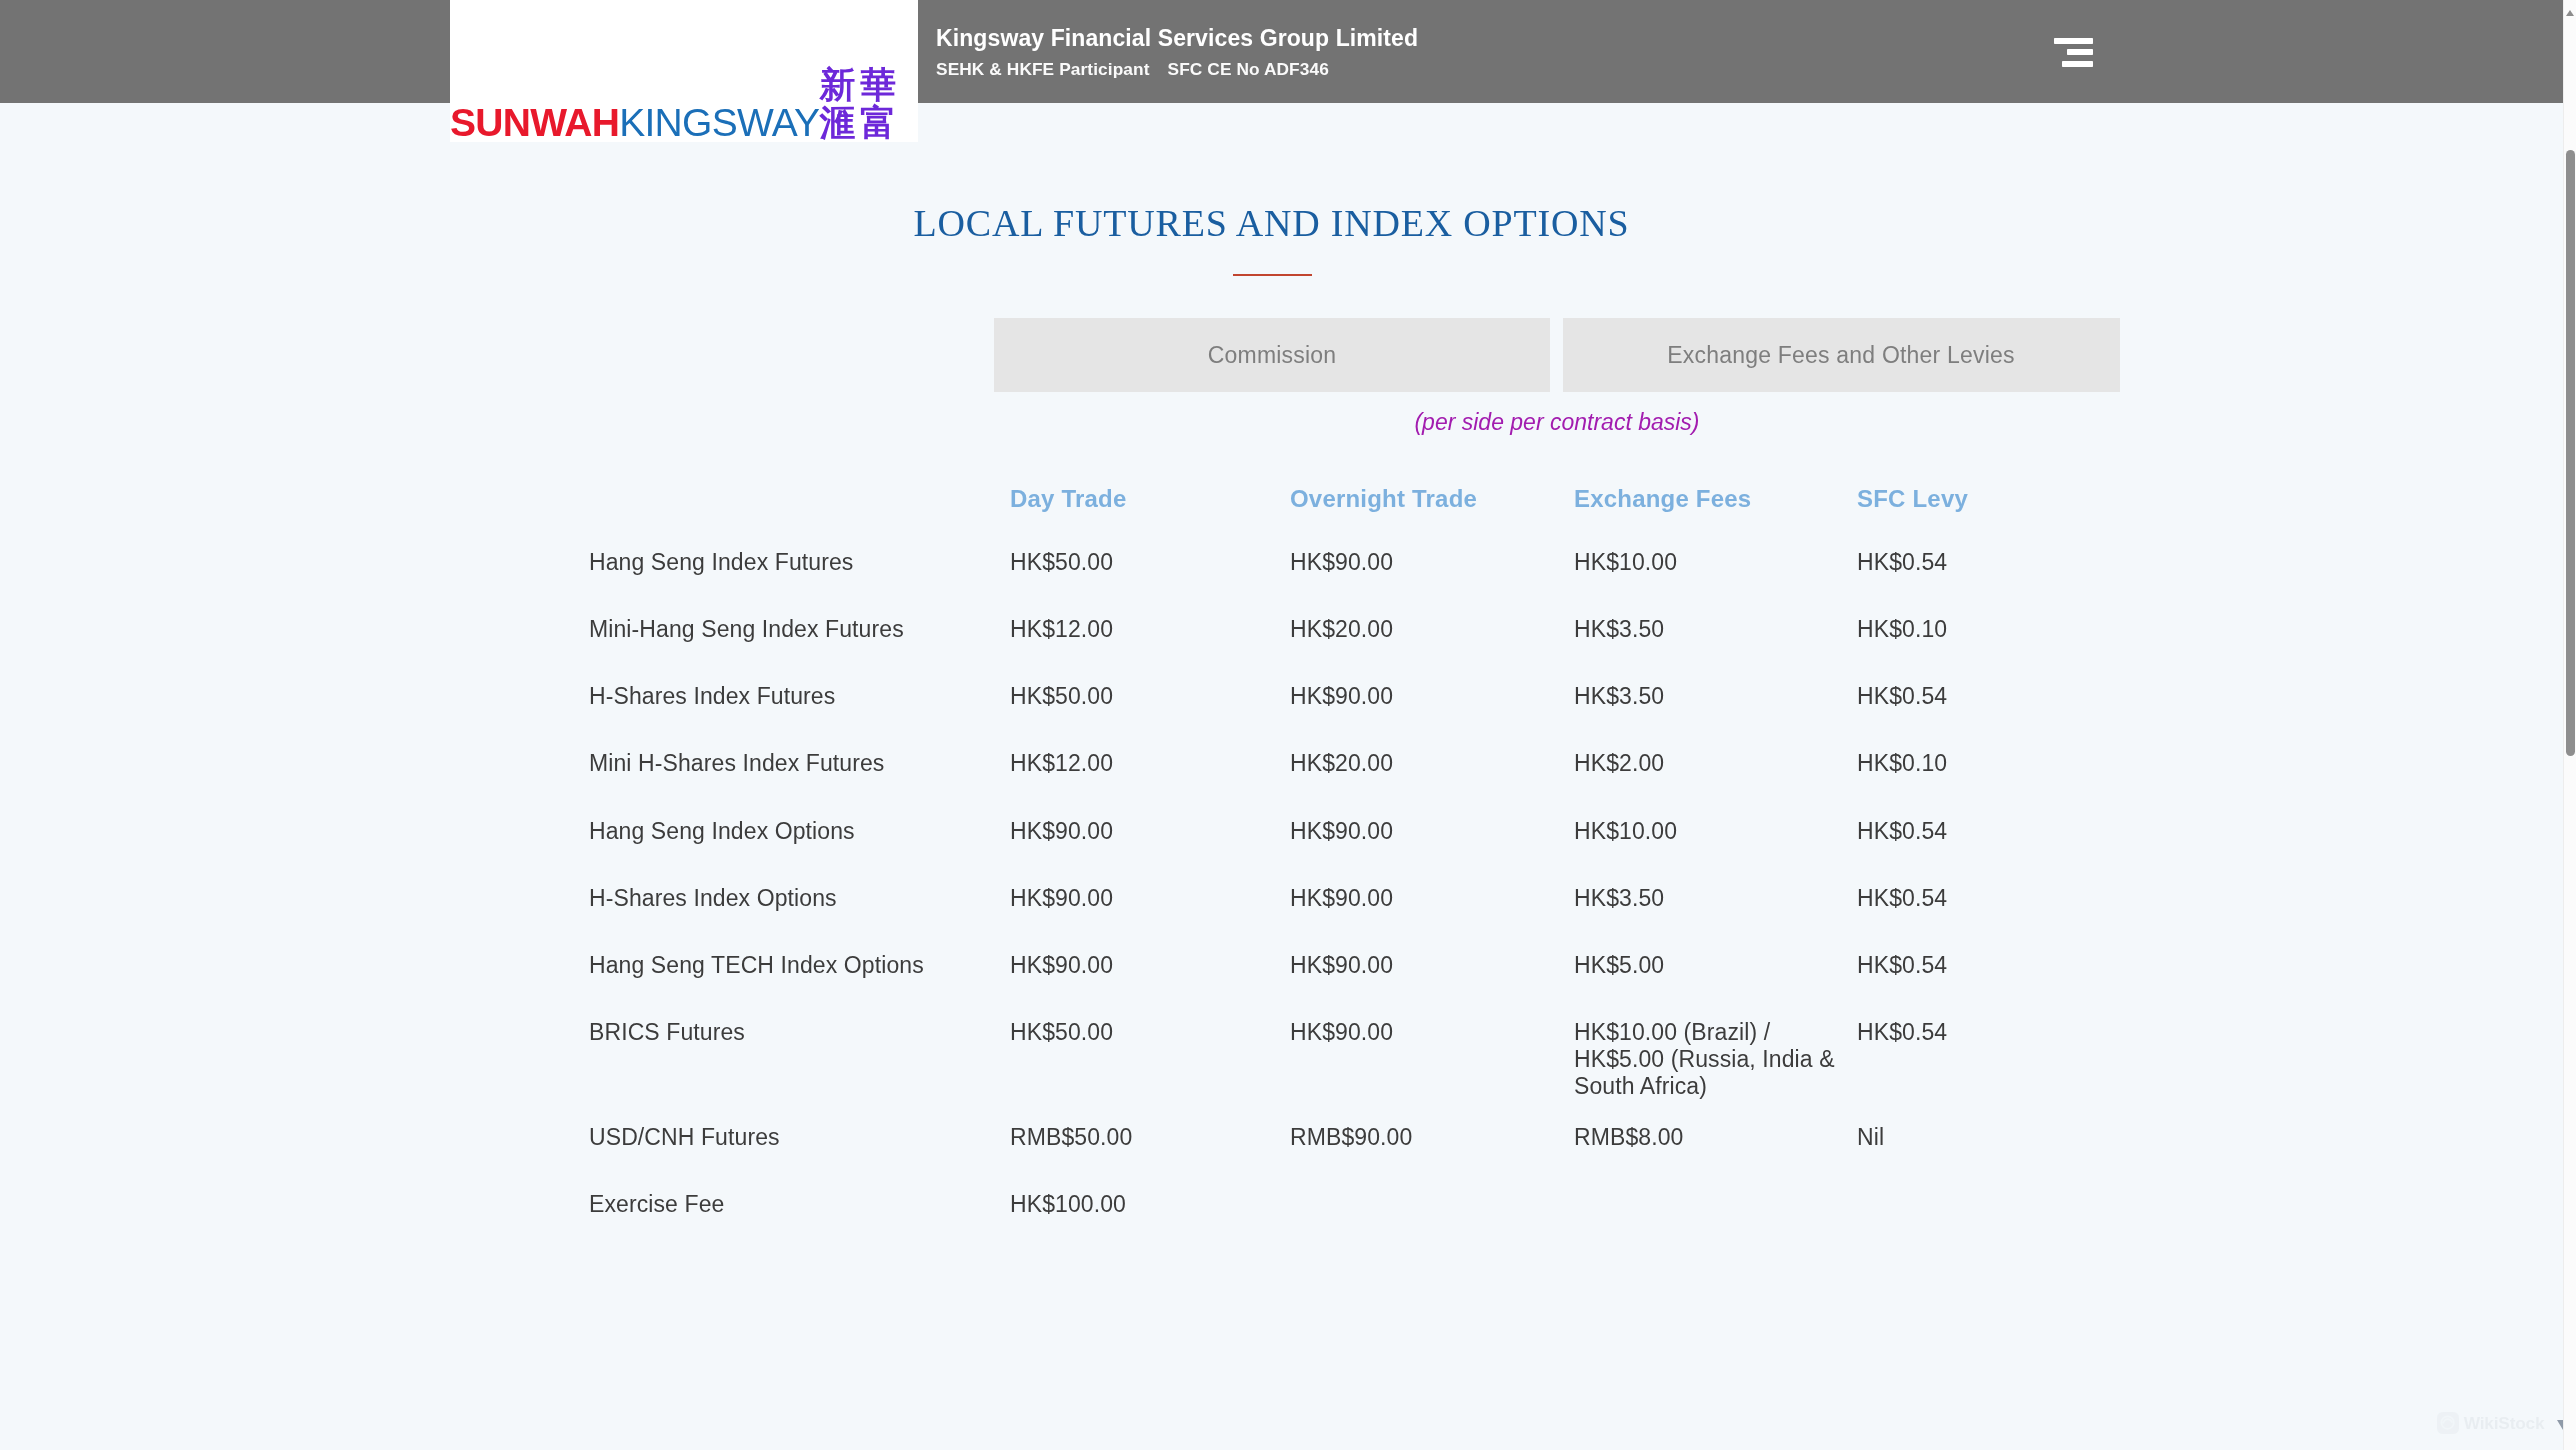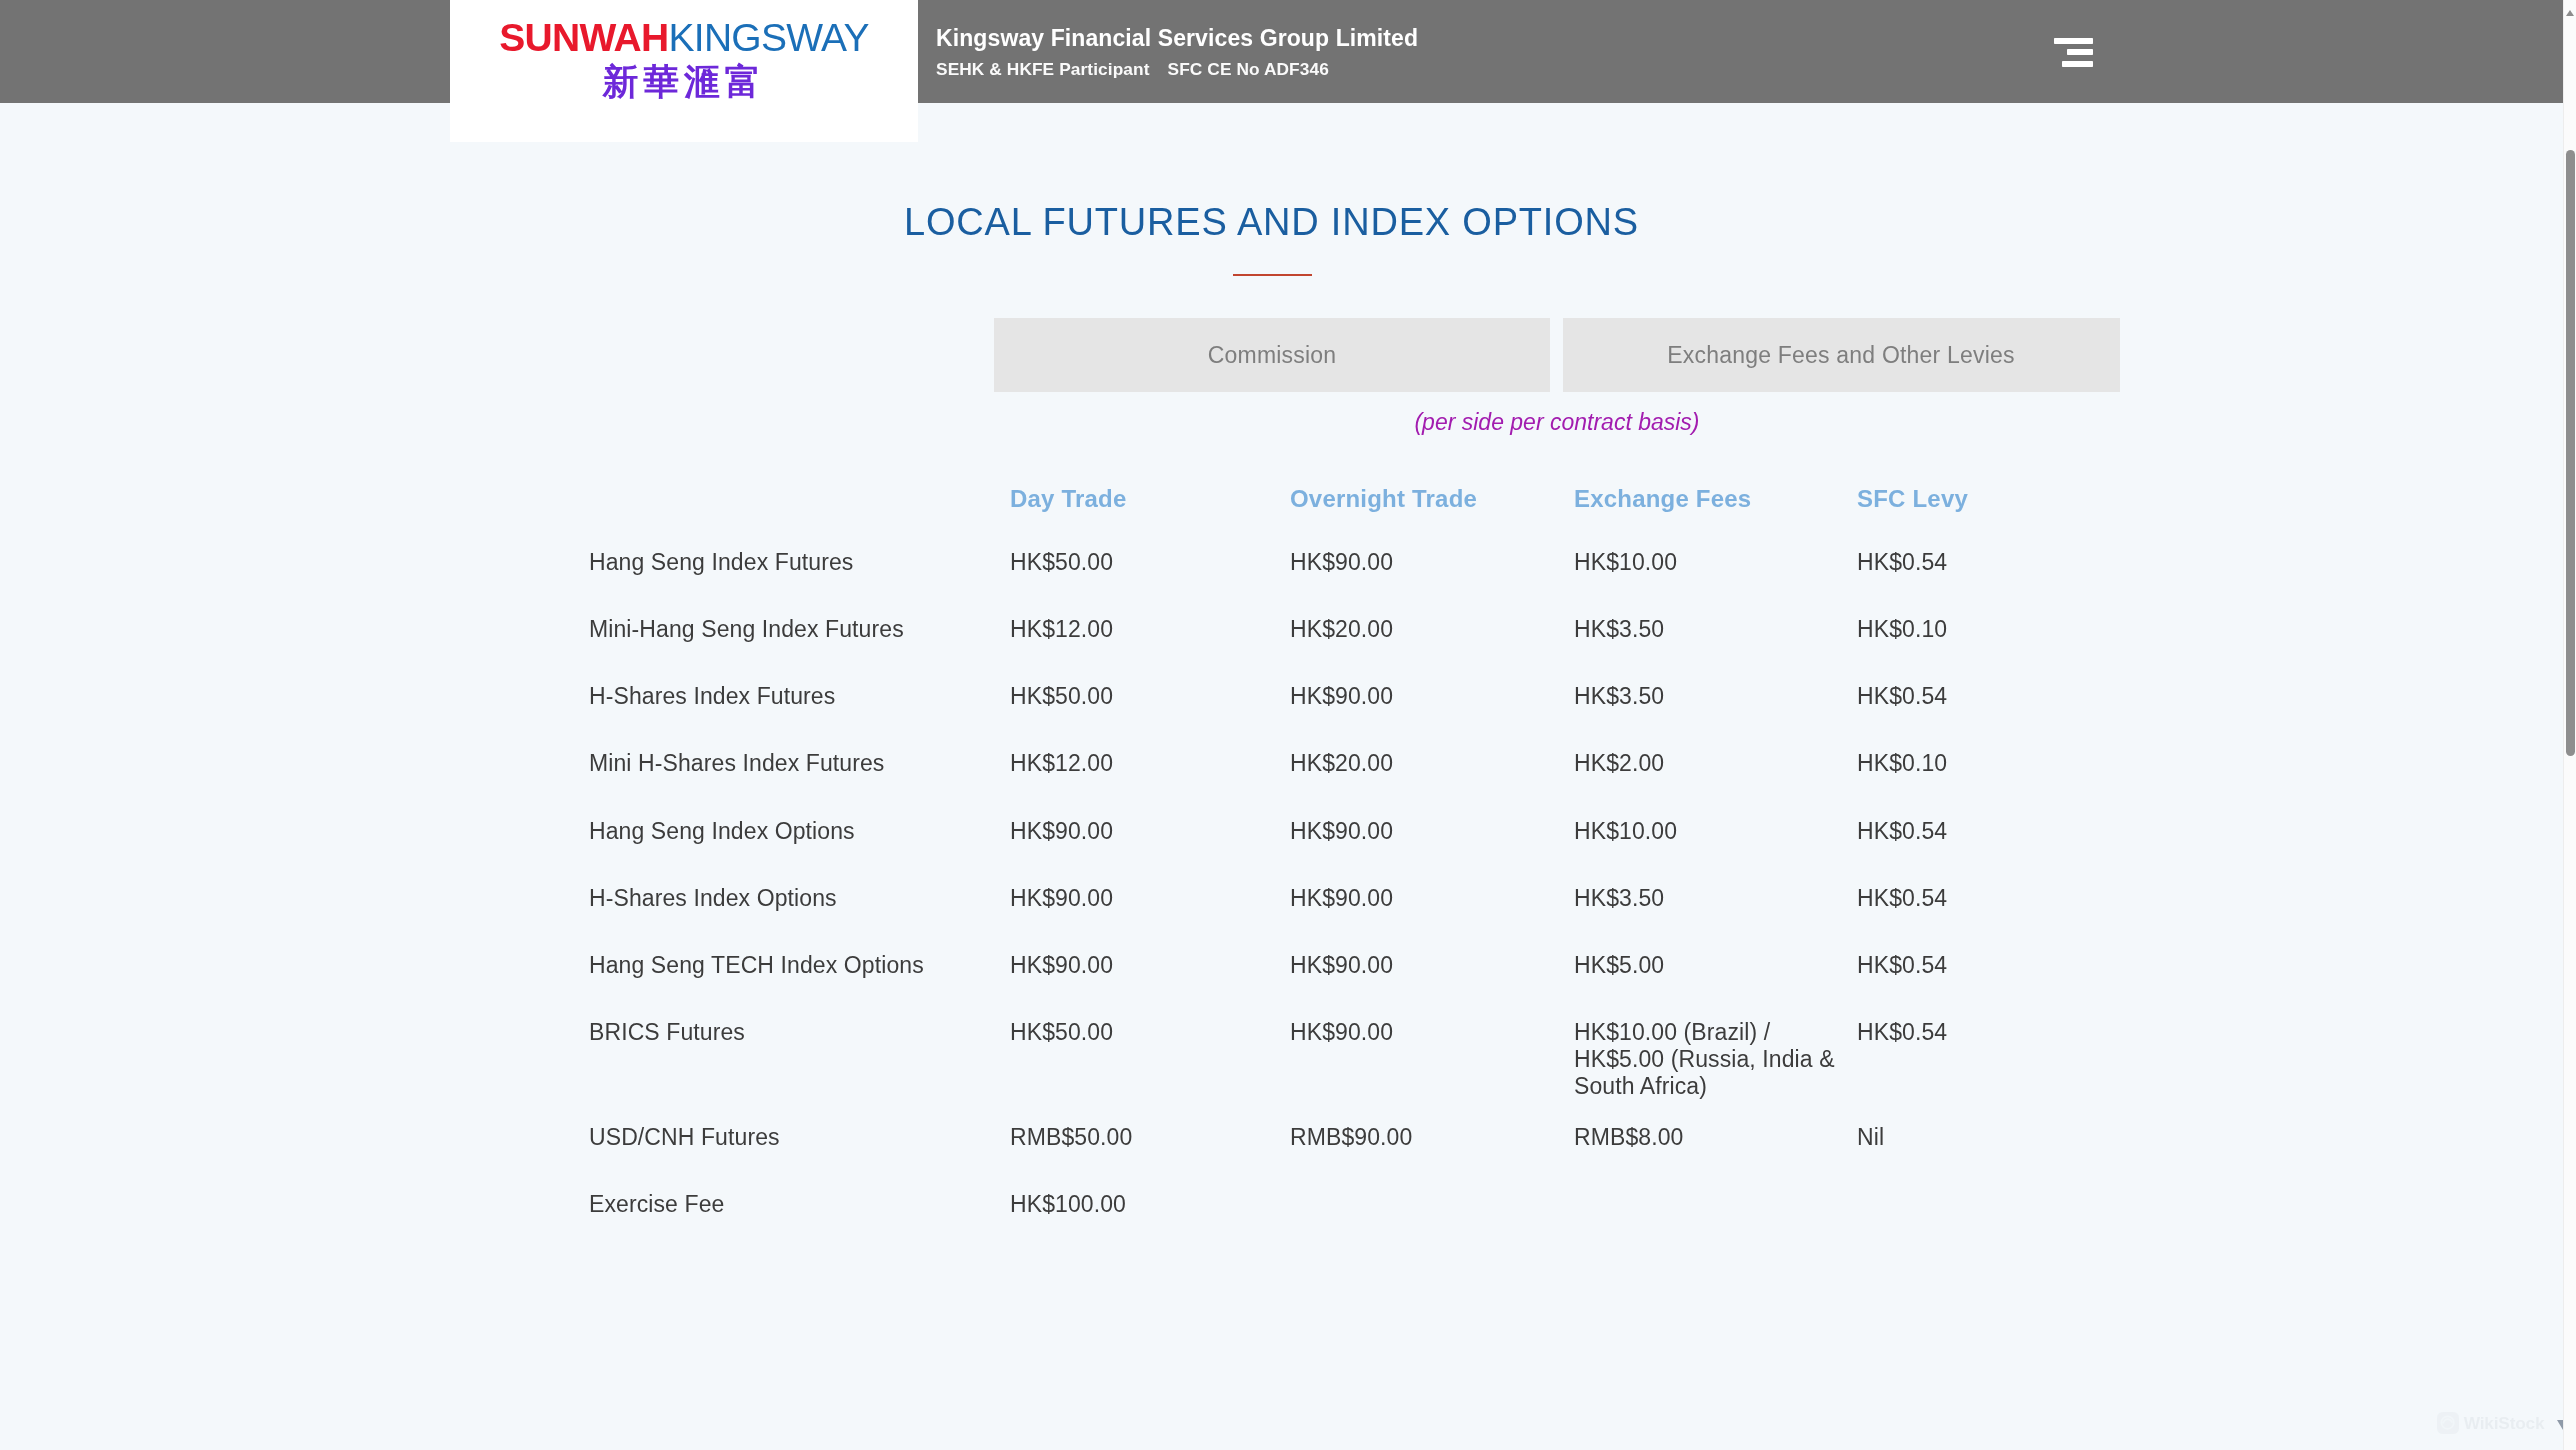--- a/index.html
+++ b/index.html
@@ -37,22 +37,21 @@
   }
 
   #logo-panel {
     position: absolute;
     left: 450px;
     top: 0;
     width: 468px;
     height: 142px;
     background: #ffffff;
     display: flex;
-    flex-direction: column;
-    align-items: center;
+    align-items: flex-end;
     justify-content: flex-start;
     padding-top: 18px;
   }
 
   #logo-wordmark {
     font-family: "Liberation Sans Narrow", "Liberation Sans", sans-serif;
     font-size: 39px;
     font-weight: 700;
     letter-spacing: -0.7px;
     white-space: nowrap;
@@ -115,21 +114,21 @@
   #menu-button .bar.b2 { top: 17.3px; left: 12.5px; width: 26px; }
   #menu-button .bar.b3 { top: 29px; left: 7.6px; width: 31px; }
 
   
   #page-title {
     position: absolute;
     left: 0;
     top: 201px;
     width: 2543px;
     text-align: center;
-    font-family: Liberation Sans, sans-serif;
+    font-family: Liberation Serif, serif;
     font-size: 38px;
     font-weight: 400;
     color: #1a5ea0;
     letter-spacing: 0.8px;
     white-space: nowrap;
   }
 
   #title-divider {
     position: absolute;
     left: 1233px;

